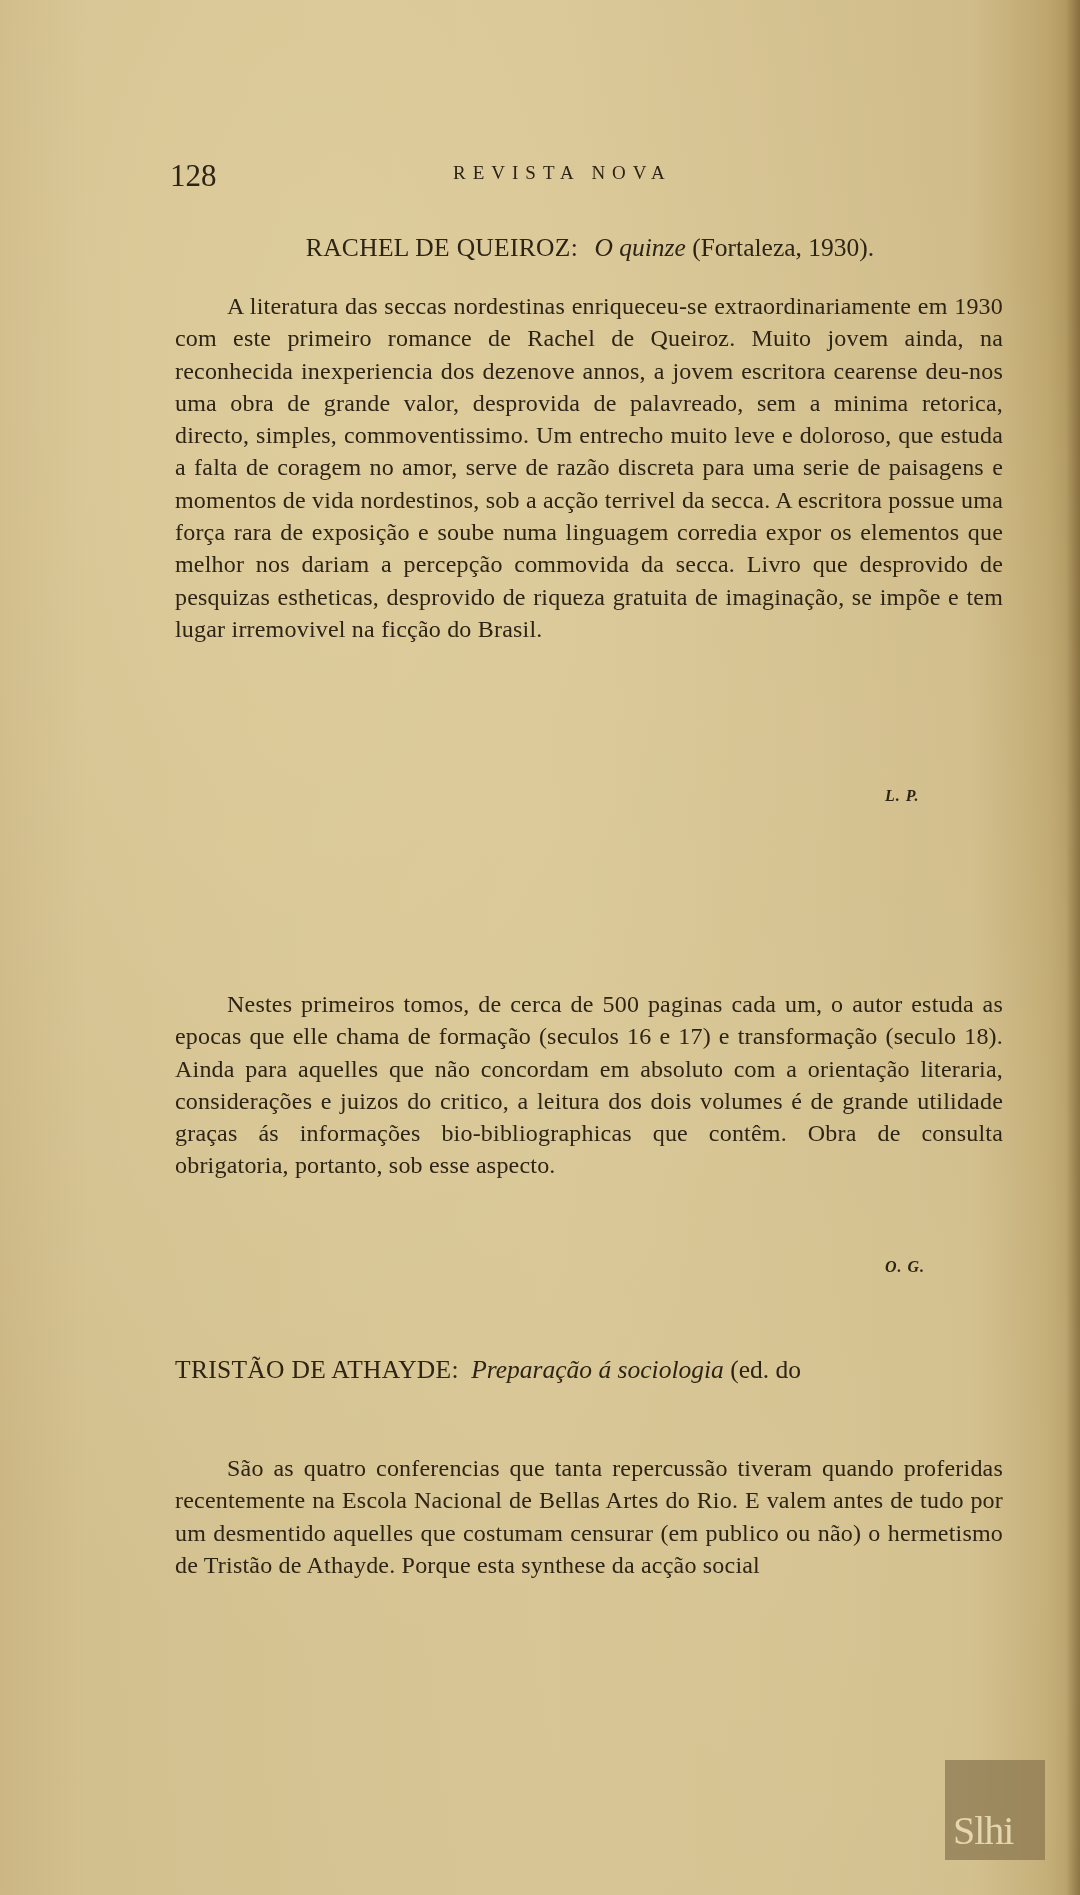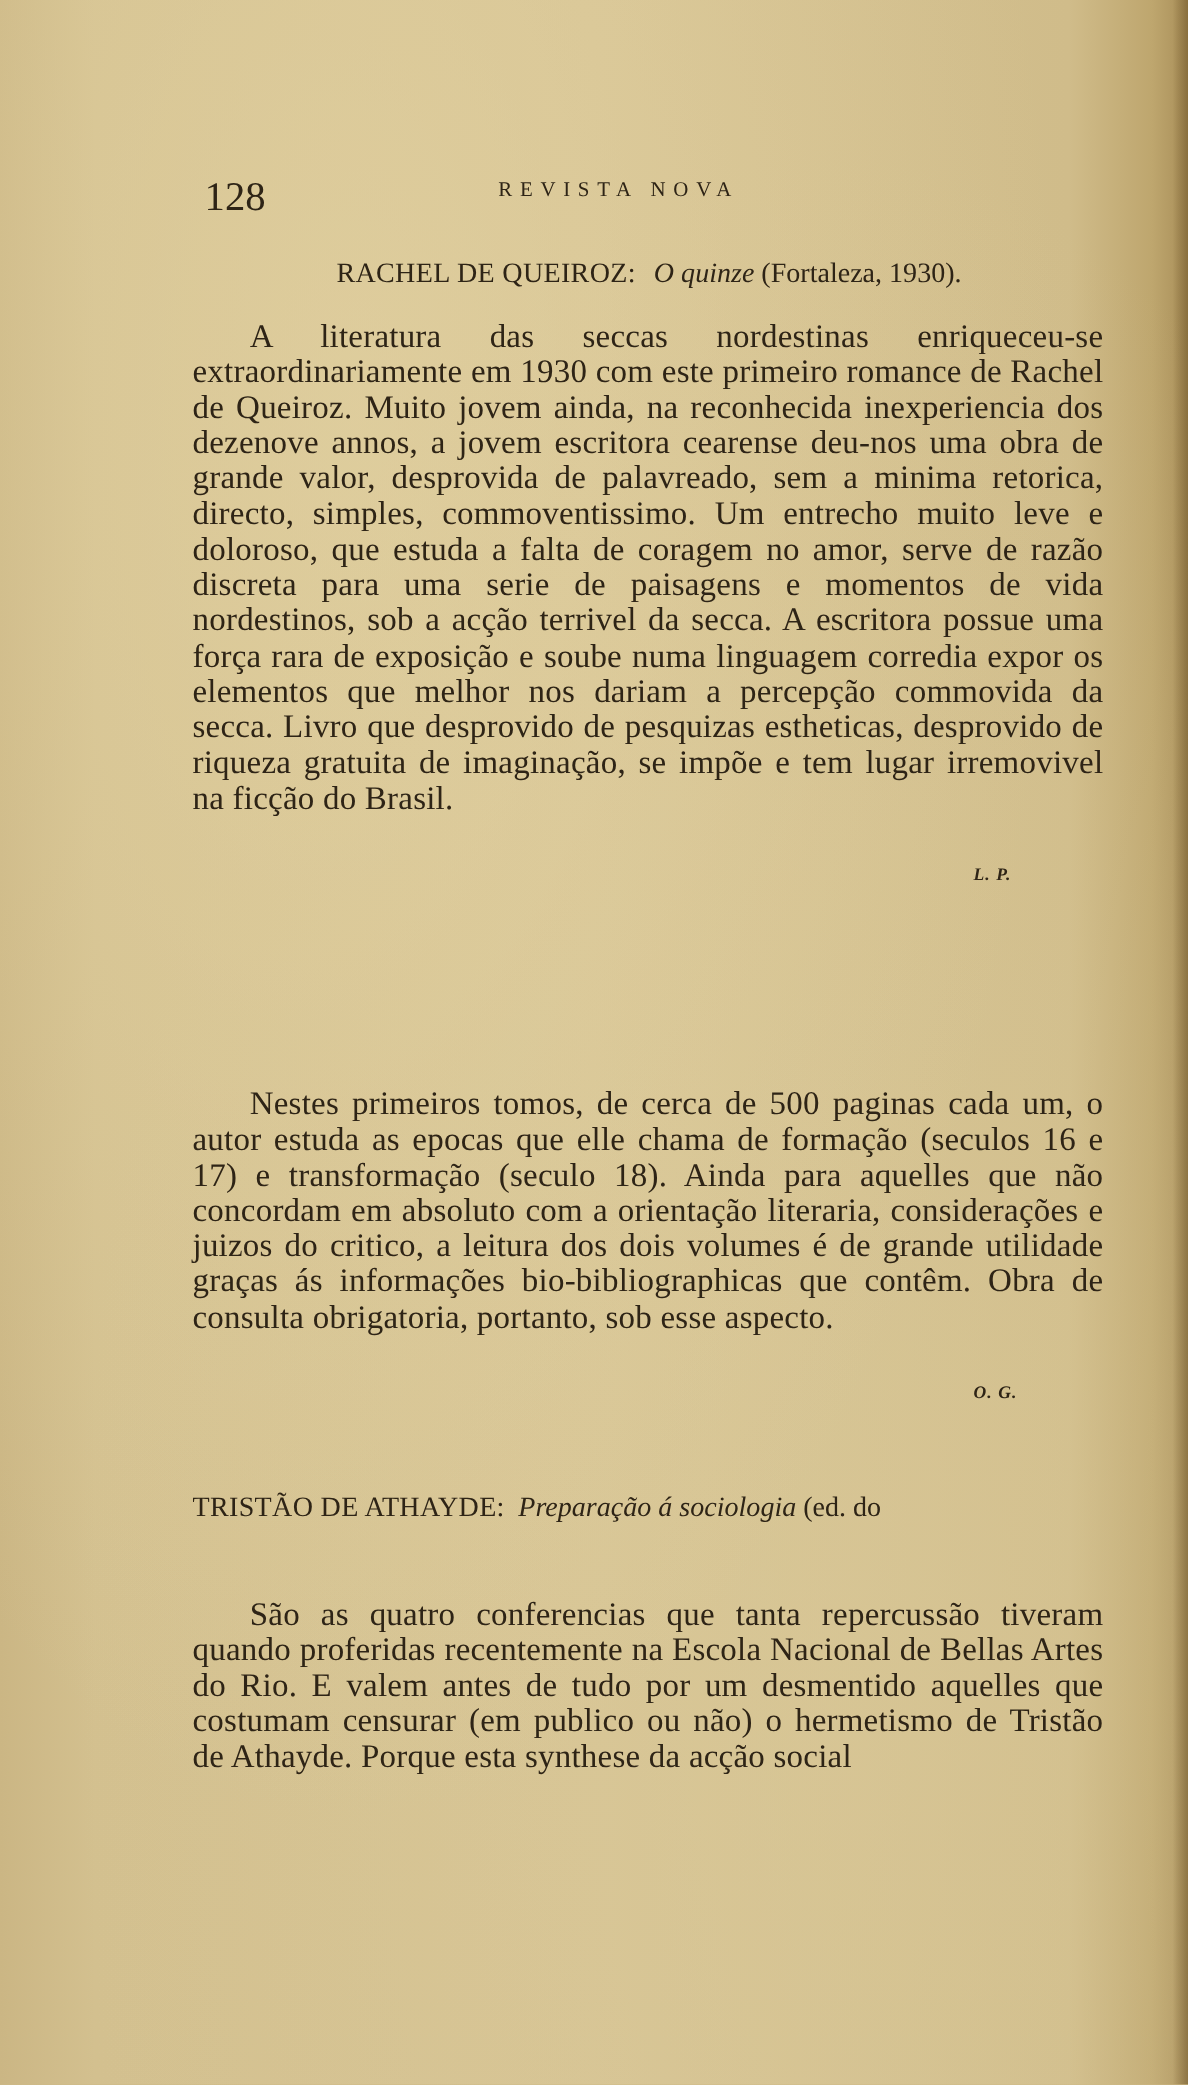--- a/index.html
+++ b/index.html
@@ -15,31 +15,31 @@
         radial-gradient(ellipse at 30% 20%, rgba(230,214,166,0.55), rgba(0,0,0,0) 60%),
         radial-gradient(ellipse at 70% 80%, rgba(220,204,156,0.45), rgba(0,0,0,0) 65%),
         linear-gradient(90deg, #cbb684 0%, #d3c08f 8%, #d6c393 50%, #d0bc8a 90%, #bea66e 97%, #a88e58 100%);
       overflow: hidden;
     }
     .edge-shadow {
       position: absolute; top: 0; right: 0; width: 14px; height: 100%;
       background: linear-gradient(90deg, rgba(120,95,50,0) 0%, rgba(110,85,40,0.55) 100%);
     }
     .running-head { position: absolute; top: 158px; left: 170px; width: 720px; height: 36px; }
-    .page-number { position: absolute; left: 16px; top: 0; font-size: 37px; }
+    .page-number { position: absolute; left: 0; top: 0; font-size: 31px; }
     .journal-title { position: absolute; left: 283px; top: 4px; font-size: 19px; letter-spacing: 7px; }
 
     .block { position: absolute; left: 175px; width: 830px; }
     .entry-head { font-size: 25.5px; line-height: 32px; }
     .entry-head .author { letter-spacing: 0.3px; }
     .entry-head .title { font-style: italic; }
     .entry-head .cont { display: block; padding-left: 82px; }
 
     .body-text {
-      font-size: 30px; line-height: 32.3px; text-align: justify;
+      font-size: 24px; line-height: 32.3px; text-align: justify;
       text-align-last: left; letter-spacing: 0.2px;
     }
     .body-text .indent { display: inline-block; width: 52px; }
     .initials { position: absolute; font-style: italic; font-weight: bold; font-size: 16px; letter-spacing: 1px; }
 
     .watermark {
       position: absolute; left: 945px; top: 1760px; width: 100px; height: 100px;
       background: rgba(140,120,80,0.75);
     }
     .watermark span {
@@ -69,13 +69,16 @@
   <div class="block body-text" style="top:988px; width:828px;"><span class="indent"></span><span>Nestes primeiros tomos, de cerca de 500 paginas cada um, o autor estuda as epocas que elle chama de formação (seculos 16 e 17) e transformação (seculo 18). Ainda para aquelles que não concordam em absoluto com a orientação literaria, considerações e juizos do critico, a leitura dos dois volumes é de grande utilidade graças ás informações bio-bibliographicas que contêm. Obra de consulta obrigatoria, portanto, sob esse aspecto.</span></div>
   <div class="initials" style="left:885px; top:1258px;">O. G.</div>
 
   <div class="block entry-head" style="top:1354px;">
     <span class="author">TRISTÃO DE ATHAYDE:</span>
     <span class="title" style="margin-left:6px;text-align:right;">Preparação á sociologia</span>
     <span>(ed. do</span>
   </div>
   <div class="block body-text" style="top:1452px; width:828px;"><span class="indent"></span><span>São as quatro conferencias que tanta repercussão tiveram quando proferidas recentemente na Escola Nacional de Bellas Artes do Rio. E valem antes de tudo por um desmentido aquelles que costumam censurar (em publico ou não) o hermetismo de Tristão de Athayde. Porque esta synthese da acção social</span></div>
 
+  <div class="watermark">
+    <span>Slhi</span>
+  </div>
 </div>
 
 </body></html>

